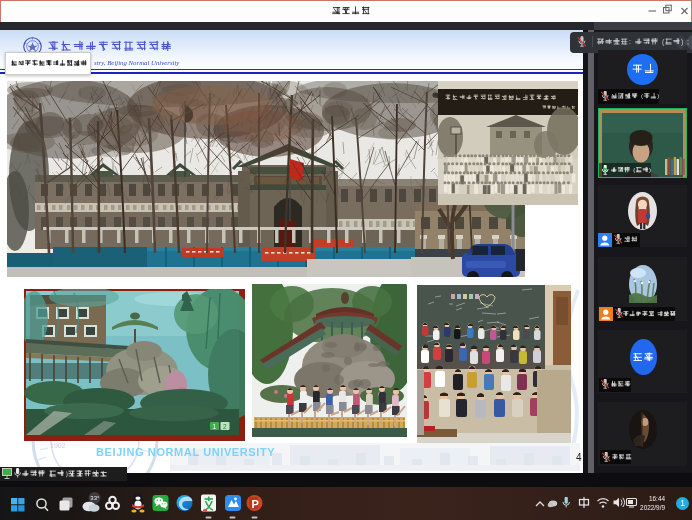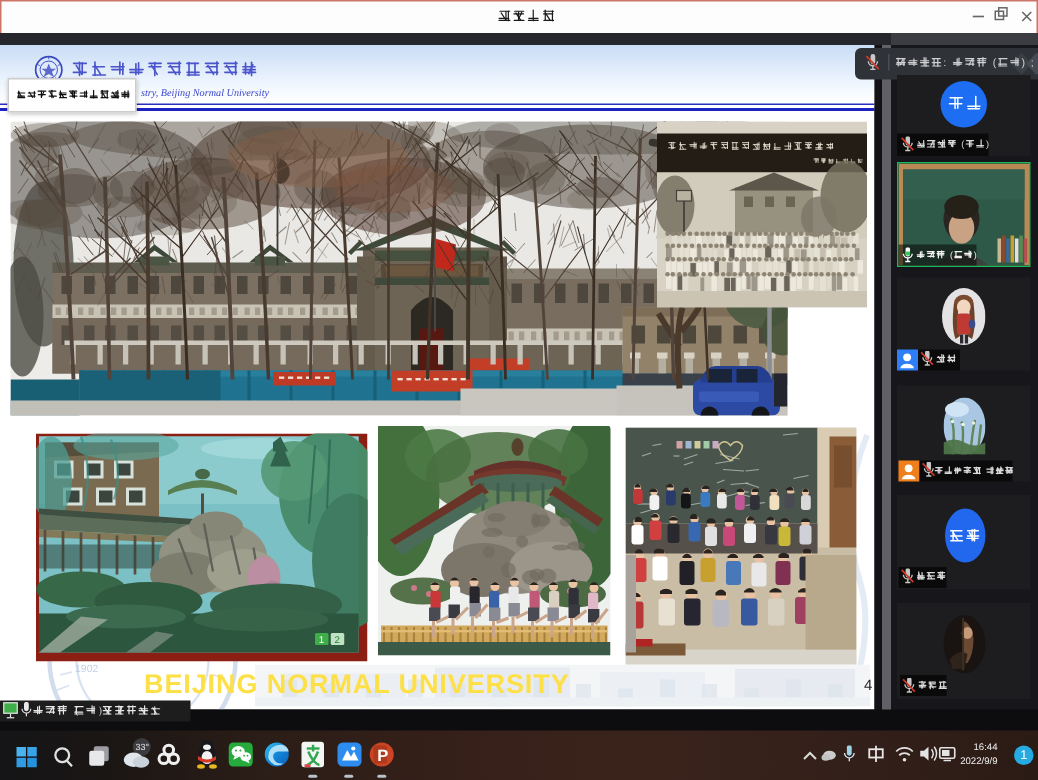--- a/index.html
+++ b/index.html
@@ -1919,21 +1919,21 @@
       <rect x="95" y="114" width="11" height="18" rx="2" fill="#d8d0c0"></rect>
       <circle cx="119" cy="110" r="3.8" fill="#e8c2a2"></circle>
       <path d="M115 109 Q119 105 123 109 L123 110 L115 110 Z" fill="#2a2420"></path>
       <rect x="113" y="113" width="11" height="18" rx="2" fill="#a04060"></rect>
       <rect x="0" y="148" width="154" height="10" fill="#d8d4ca"></rect>
       <rect x="0" y="144" width="40" height="8" fill="#7a5a38"></rect>
       <rect x="6" y="141" width="12" height="5" fill="#b02424"></rect>
       <rect x="0" y="85" width="7" height="65" fill="#a8a29a"></rect>
       <rect x="120" y="85" width="34" height="63" fill="#b8a88c"></rect>
     </svg>
-<div class="abs" style="left:96px;top:446px;font-family:'Liberation Sans';font-weight:bold;font-size:18px;letter-spacing:0.6px;color:#fde047">BEIJING NORMAL UNIVERSITY</div>
+<div class="abs" style="left:96px;top:446px;font-family:'Liberation Sans';font-weight:bold;font-size:11px;letter-spacing:0.6px;color:#7dd3fc">BEIJING NORMAL UNIVERSITY</div>
 <div class="abs" style="left:576px;top:452px;font-size:10px;color:#222">4</div>
 <div class="abs" style="left:0;top:472.5px;width:692px;height:14.5px;background:#0d0d0f"></div>
 <div class="abs" style="left:0;top:466.5px;width:127px;height:14.5px;background:#1d1d1d"></div>
 <svg class="abs" style="left:2px;top:468px" width="20" height="12" viewBox="0 0 20 12">
 <rect x="0.5" y="0.5" width="9" height="7" fill="#3fae49" stroke="#e8e8e8" stroke-width="0.8"></rect>
 <line x1="5" y1="8" x2="5" y2="10" stroke="#e8e8e8" stroke-width="0.8"></line>
       <line x1="2.5" y1="10.5" x2="7.5" y2="10.5" stroke="#e8e8e8" stroke-width="0.8"></line>
 <path d="M14 1.5 a1.6 1.6 0 0 1 3.2 0 l0 3 a1.6 1.6 0 0 1 -3.2 0 Z" fill="#e8e8e8"></path>
 <path d="M12.7 4.5 a2.9 2.9 0 0 0 5.8 0 M15.6 7.4 L15.6 9.5" stroke="#e8e8e8" stroke-width="0.8" fill="none"></path>
 </svg>

